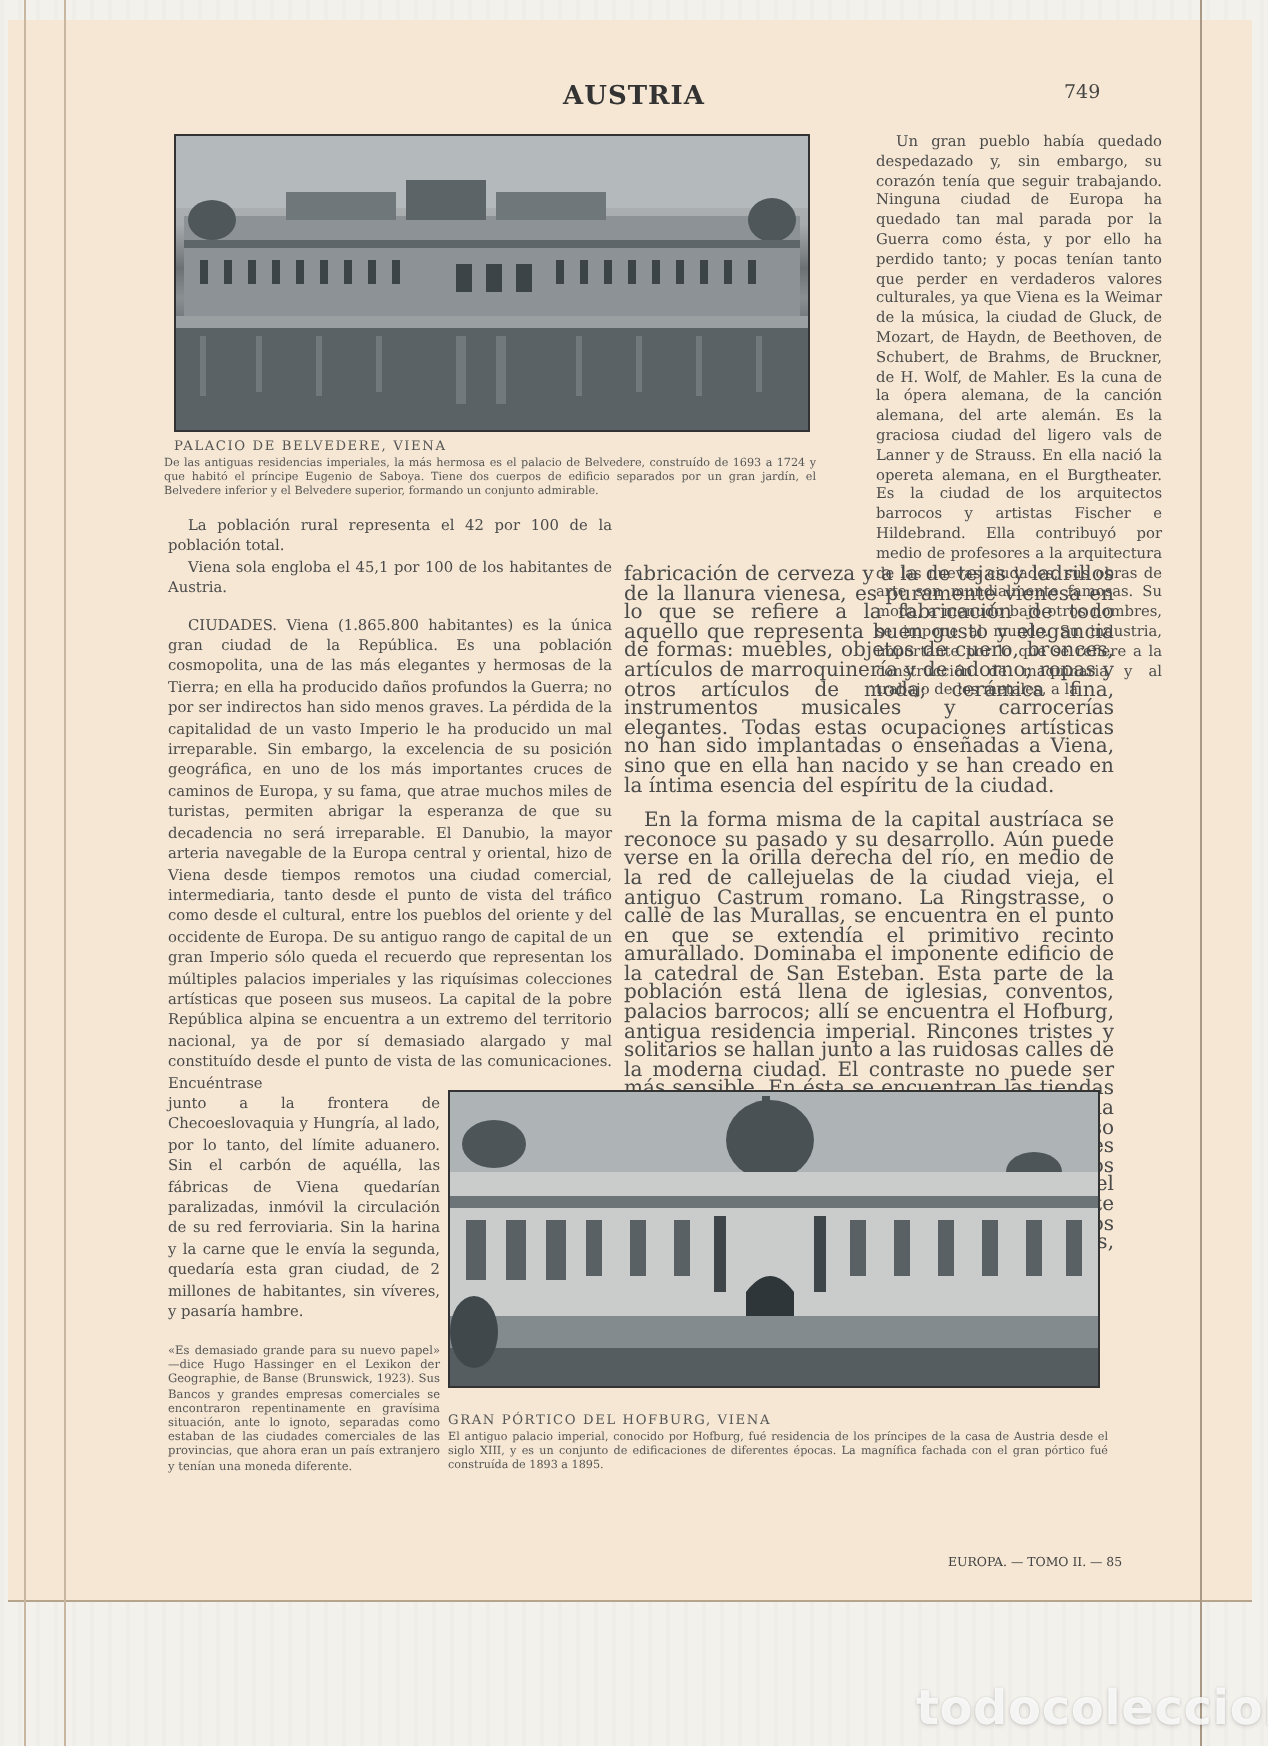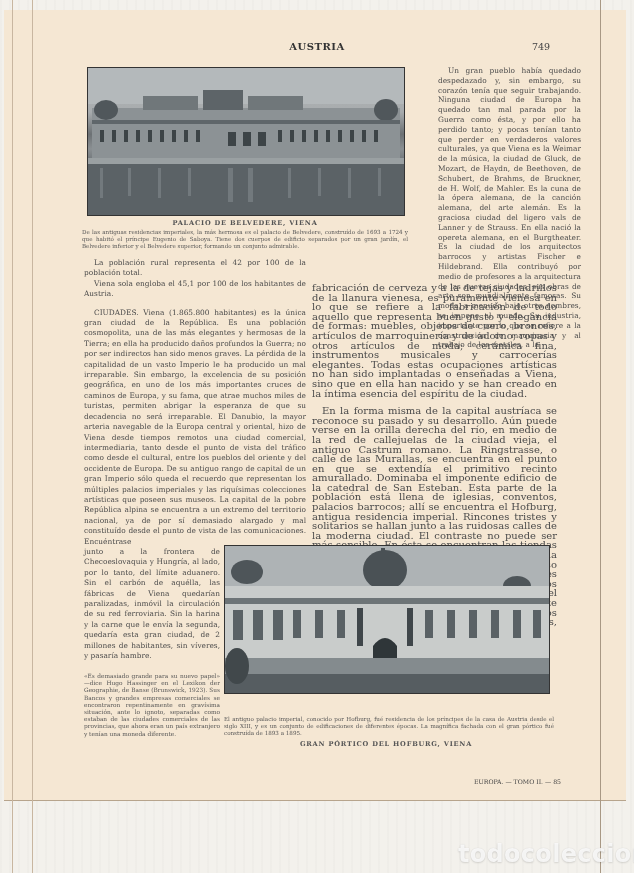--- a/index.html
+++ b/index.html
@@ -16,36 +16,36 @@
     position: absolute; left: 4px; top: 10px; width: 622px; height: 790px;
     background: #f5e7d3;
     border-bottom: 1px solid #b7a48c;
   }
   .vline { position: absolute; top: 0; width: 1px; background: #c8b6a0; }
   .vline.l1 { left: 12px; height: 873px; }
   .vline.l2 { left: 32px; height: 873px; }
   .vline.r1 { left: 600px; height: 873px; background: #a89884; }
   .header-title {
     position: absolute; left: 0; width: 634px; top: 41px; text-align: center;
-    font-family: "DejaVu Serif", serif; font-weight: bold; font-size: 10px; color: #333;
+    font-family: "DejaVu Serif", serif; font-weight: bold; font-size: 13px; color: #333;
     letter-spacing: 0.5px;
   }
   .page-number {
     position: absolute; left: 532px; top: 41px; font-size: 9.5px; color: #444;
   }
   .photo {
     position: absolute; border: 1px solid #333;
     background: linear-gradient(180deg, #b8bcbd 0%, #a7abad 30%, #6c7174 45%, #8a8f92 55%, #5a6064 70%, #7c8285 85%, #4d5357 100%);
     overflow: hidden;
   }
   .photo svg { position: absolute; left: 0; top: 0; width: 100%; height: 100%; }
   .photo1 { left: 87px; top: 67px; width: 316px; height: 147px; }
   .photo2 { left: 224px; top: 545px; width: 324px; height: 147px; }
   .caption-title {
-    position: absolute; text-align: center; font-size: 6.6px; color: #555; letter-spacing: 0.8px; font-weight: bold;
+    position: absolute; text-align: left; font-size: 6.6px; color: #555; letter-spacing: 0.8px;
   }
   .caption-text {
     position: absolute; font-size: 5.6px; line-height: 7px; color: #555; text-align: justify;
   }
   .col {
     position: absolute; font-size: 7.4px; line-height: 10.4px; color: #4a4a4a; text-align: justify;
   }
   .col p { margin: 0; text-indent: 10px; }
   .col p.noindent { text-indent: 0; }
   .note {
@@ -177,18 +177,18 @@
       <rect x="132" y="62" width="6" height="38"></rect>
         <rect x="182" y="62" width="6" height="38"></rect>
     </g>
     <path d="M148 135 L148 100 Q160 84 172 100 L172 135 Z" fill="#2f3639"></path>
     <rect x="0" y="112" width="324" height="35" fill="#848b8e"></rect>
     <rect x="0" y="128" width="324" height="19" fill="#565d61"></rect>
     <ellipse cx="12" cy="120" rx="12" ry="18" fill="#41484b"></ellipse>
   </svg>
 </div>
 
-<div class="caption-title" style="left:224px; top:740px; width:324px;">GRAN PÓRTICO DEL HOFBURG, VIENA</div>
+<div class="caption-title" style="left:224px; top:706px; width:324px;">GRAN PÓRTICO DEL HOFBURG, VIENA</div>
 <div class="caption-text" style="left:224px; top:716px; width:330px;">El antiguo palacio imperial, conocido por Hofburg, fué residencia de los príncipes de la casa de Austria desde el siglo XIII, y es un conjunto de edificaciones de diferentes épocas. La magnífica fachada con el gran pórtico fué construída de 1893 a 1895.</div>
 
 <div class="footer-line">EUROPA. — TOMO II. — 85</div>
 
 <div class="watermark">todocoleccion</div>
 
 </body></html>

